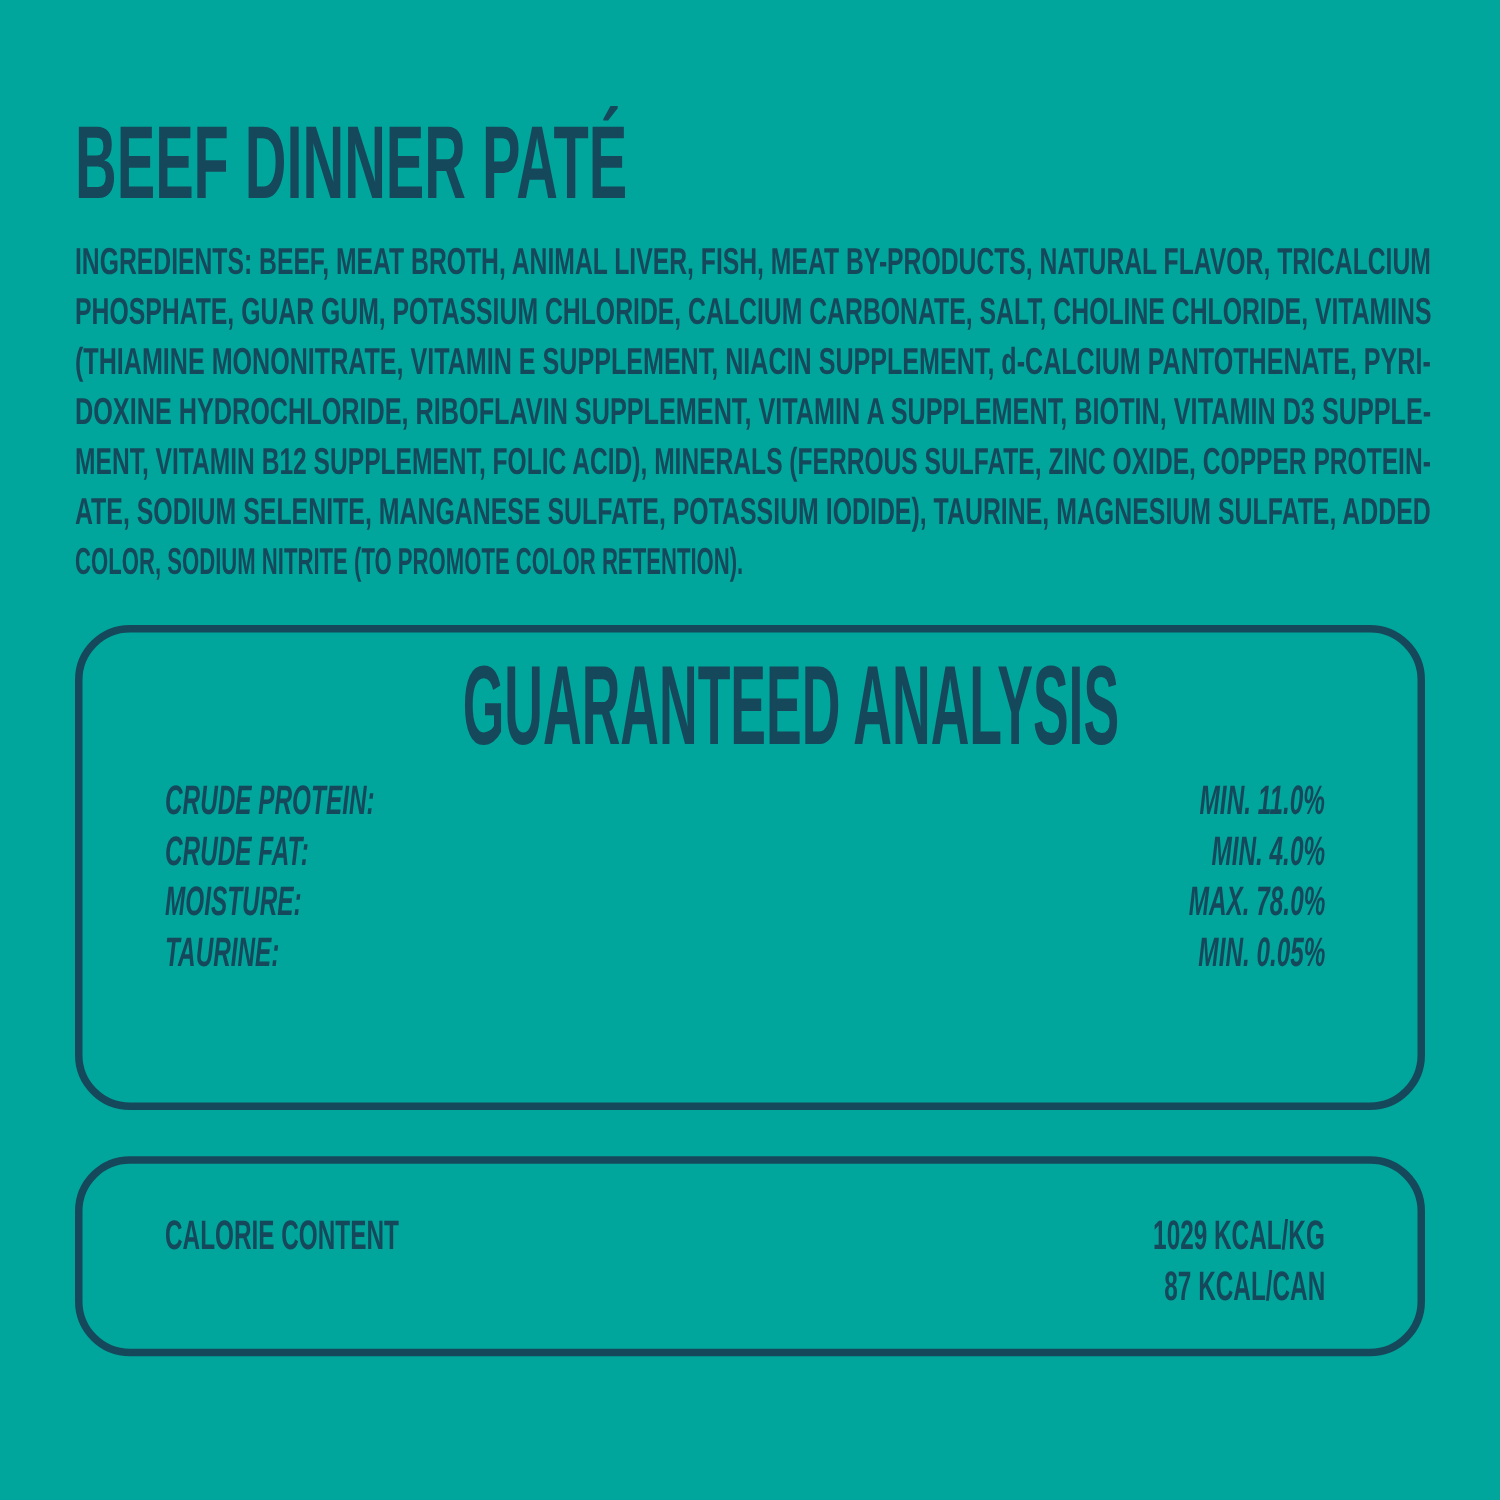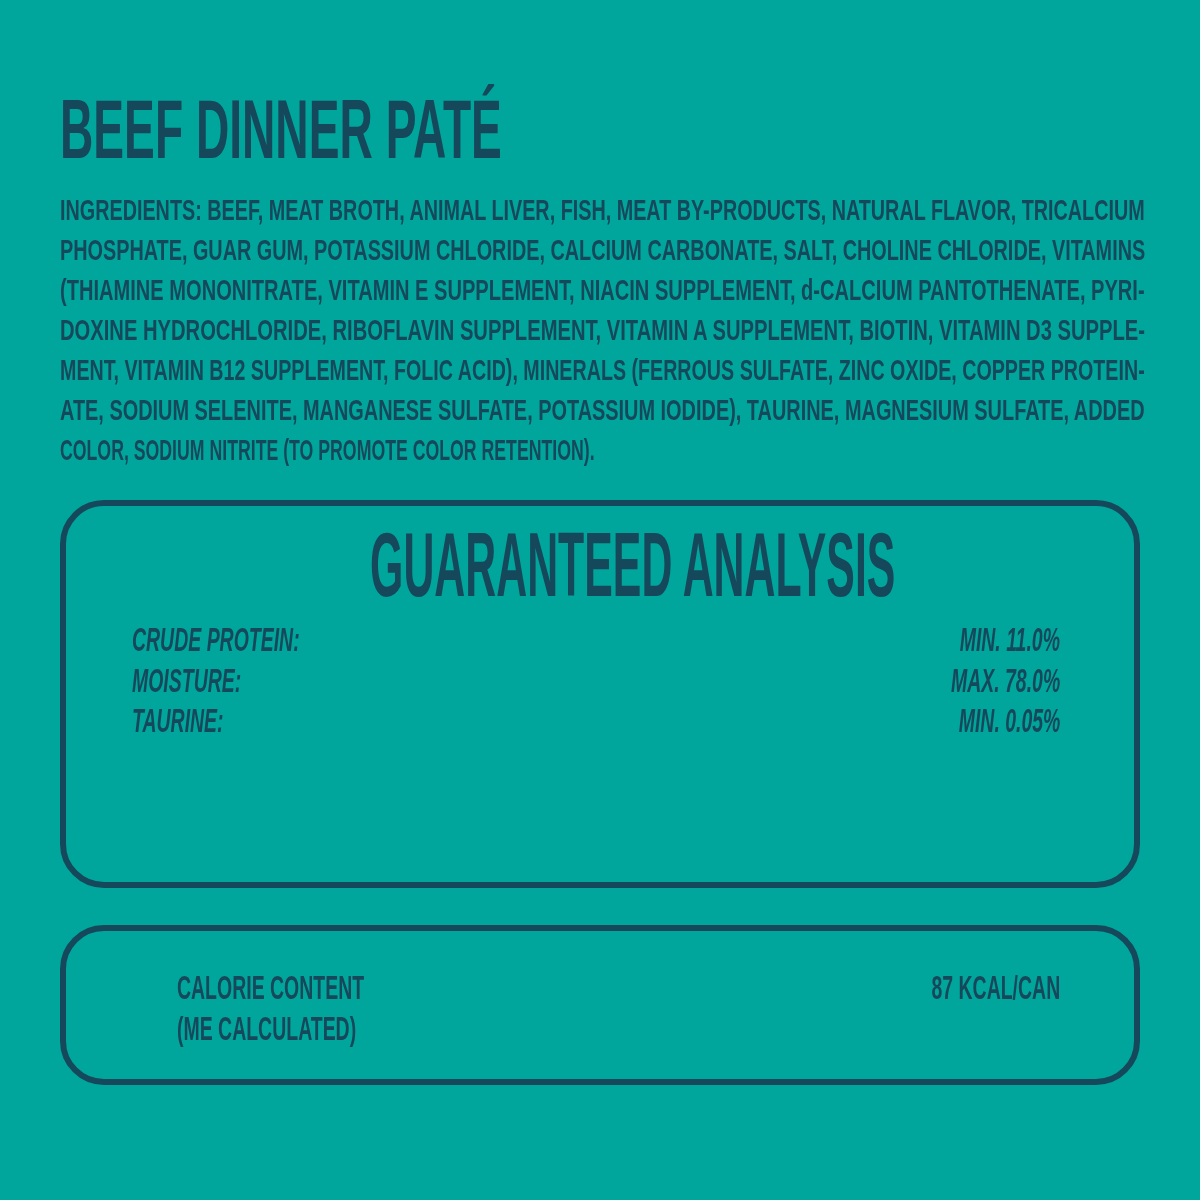--- a/index.html
+++ b/index.html
@@ -54,21 +54,21 @@
   .ga-rows{
     position:absolute;left:66px;right:74px;top:114px;
   }
   .ga-row{
     display:flex;justify-content:space-between;align-items:center;
     height:40.6px;font-size:33px;line-height:40.6px;white-space:nowrap;font-style:italic;
   }
   
   .cal-content{
     position:absolute;left:66px;right:74px;top:36px;
-    display:flex;justify-content:space-between;margin-left:45px;
+    display:flex;justify-content:space-between;
   }
   .cal-line{
     height:41px;line-height:41px;font-size:33px;white-space:nowrap;
   }
   .cal-values .cal-line{text-align:right;}
   
   .cond{display:inline-block;transform:scaleX(0.59);}
   .condL{transform-origin:left center;}
   .condR{transform-origin:right center;}
 </style>
@@ -92,35 +92,39 @@
   <section class="box ga-box">
     <div class="ga-heading-wrap">
       <span class="ga-heading" style="transform: scaleX(0.476);">GUARANTEED ANALYSIS</span>
     </div>
     <div class="ga-rows" id="ga-rows">
         <div class="ga-row">
           <span class="cond condL">CRUDE PROTEIN:</span>
           <span class="cond condR">MIN. 11.0%</span>
         </div>
         <div class="ga-row">
+          <span class="cond condL">CRUDE FAT:</span>
+          <span class="cond condR">MIN. 4.0%</span>
+        </div>
+        <div class="ga-row">
           <span class="cond condL">MOISTURE:</span>
           <span class="cond condR">MAX. 78.0%</span>
         </div>
         <div class="ga-row">
           <span class="cond condL">TAURINE:</span>
           <span class="cond condR">MIN. 0.05%</span>
         </div>
       </div>
   </section>
 
   <section class="box cal-box">
     <div class="cal-content">
       <div class="cal-labels" id="cal-labels">
           <div class="cal-line"><span class="cond condL">CALORIE CONTENT</span></div>
-          <div class="cal-line"><span class="cond condL">(ME CALCULATED)</span></div>
         </div>
       <div class="cal-values" id="cal-values">
+          <div class="cal-line"><span class="cond condR">1029 KCAL/KG</span></div>
           <div class="cal-line"><span class="cond condR">87 KCAL/CAN</span></div>
         </div>
     </div>
   </section>
 
 </div>
 
 </body></html>

